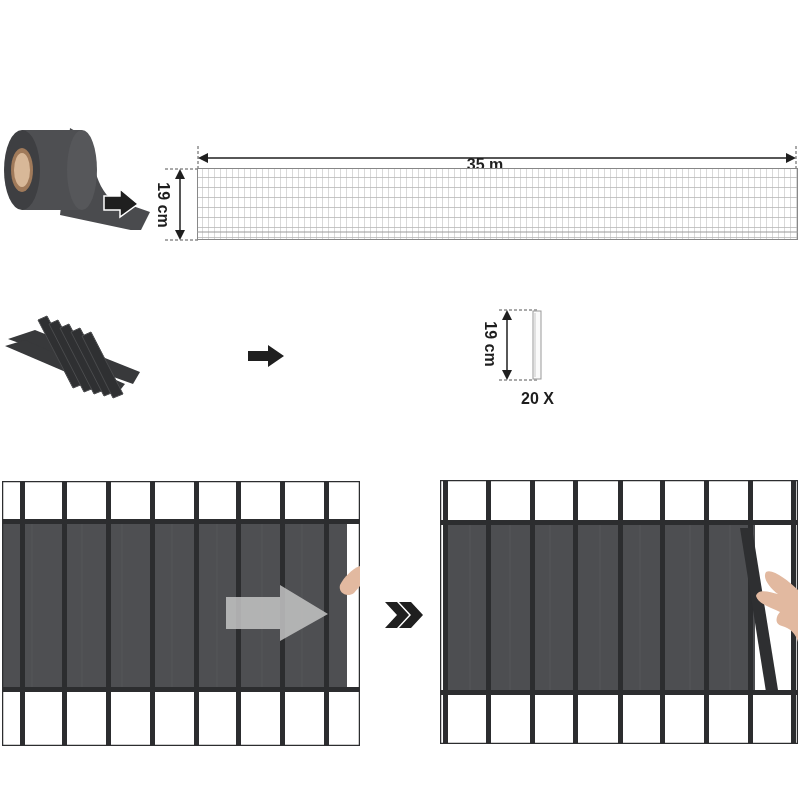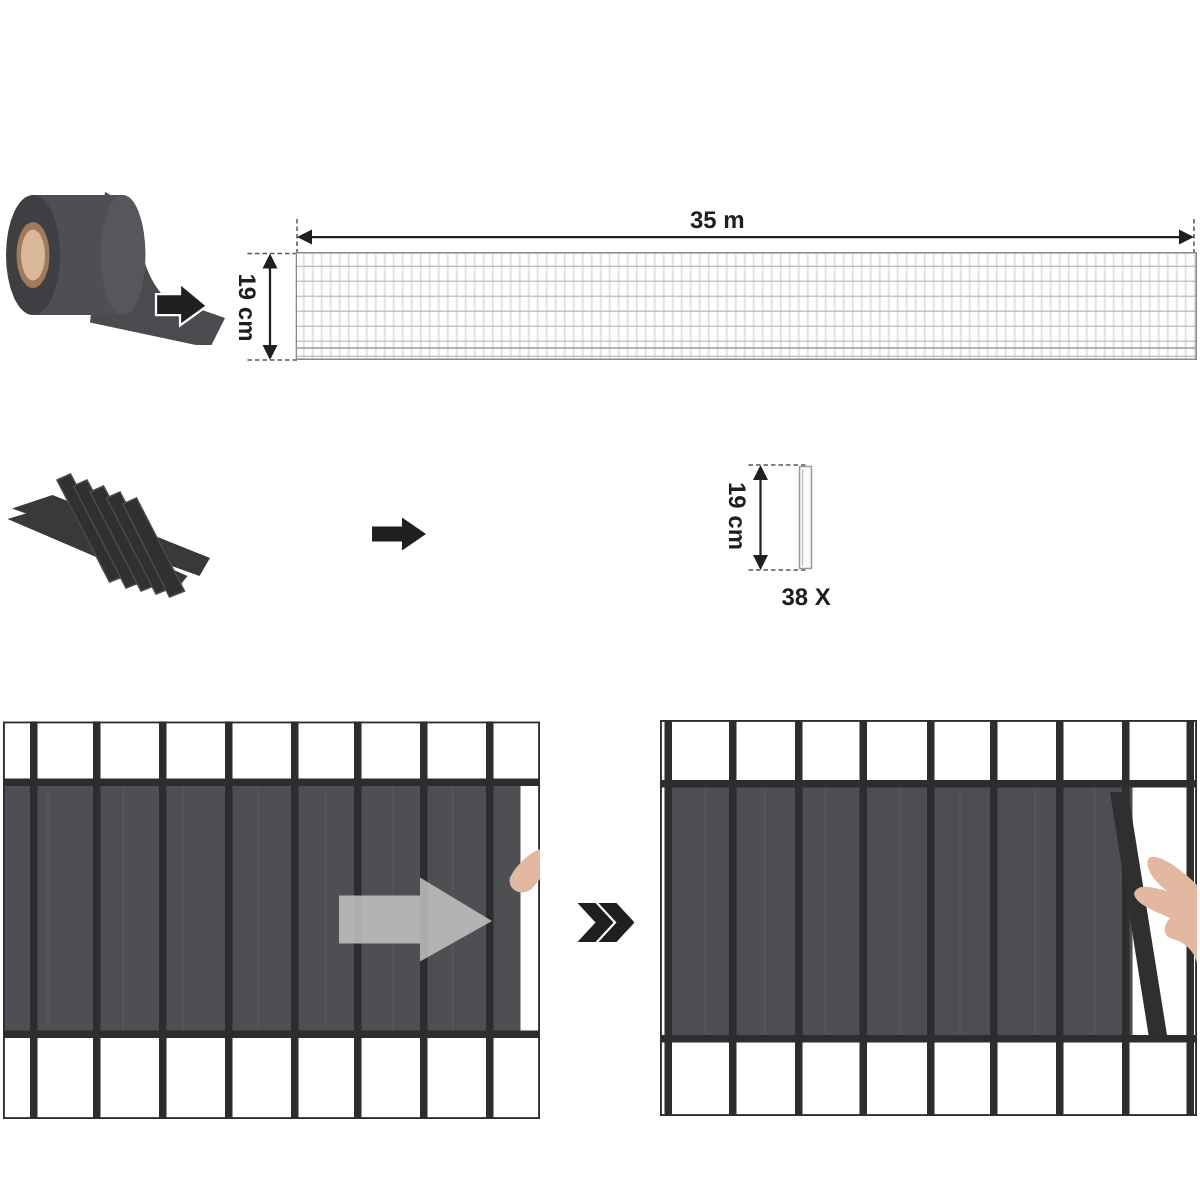--- a/index.html
+++ b/index.html
@@ -42,21 +42,21 @@
 
 <div class="abs" style="left:195px;top:146px;width:605px;height:22px;">
   <svg width="605" height="22" viewBox="0 0 605 22">
     <line x1="3" y1="0" x2="3" y2="22" stroke="#555" stroke-dasharray="3,2" stroke-width="1"></line>
     <line x1="601" y1="0" x2="601" y2="22" stroke="#555" stroke-dasharray="3,2" stroke-width="1"></line>
     <line x1="10" y1="12" x2="594" y2="12" stroke="#1f1f1f" stroke-width="1.5"></line>
     <polygon points="3,12 13,7 13,17" fill="#1f1f1f"></polygon>
     <polygon points="601,12 591,7 591,17" fill="#1f1f1f"></polygon>
   </svg>
 </div>
-<div class="abs label" style="left:460px;top:139px;width:50px;">35 m</div>
+<div class="abs label" style="left:460px;top:156px;width:50px;text-align:center;">35 m</div>
 
 <div class="abs" style="left:197px;top:168px;width:601px;height:72px;">
   <svg width="601" height="72" viewBox="0 0 601 72" preserveAspectRatio="none">
     <defs>
       <pattern id="gridpat" width="6" height="10" patternUnits="userSpaceOnUse">
         <rect width="6" height="10" fill="#ffffff"></rect>
         <line x1="5.5" y1="0" x2="5.5" y2="10" stroke="#cfcfcf" stroke-width="0.8"></line>
         <line x1="0" y1="9.5" x2="6" y2="9.5" stroke="#b8b8b8" stroke-width="0.8"></line>
       </pattern>
     </defs>
@@ -92,21 +92,21 @@
     <line x1="2" y1="3" x2="40" y2="3" stroke="#555" stroke-dasharray="3,2" stroke-width="1"></line>
     <line x1="2" y1="73" x2="40" y2="73" stroke="#555" stroke-dasharray="3,2" stroke-width="1"></line>
     <line x1="10" y1="8" x2="10" y2="68" stroke="#1f1f1f" stroke-width="1.5"></line>
     <polygon points="10,3 5,13 15,13" fill="#1f1f1f"></polygon>
     <polygon points="10,73 5,63 15,63" fill="#1f1f1f"></polygon>
     <rect x="36" y="4" width="8" height="68" fill="#fafafa" stroke="#999" stroke-width="1"></rect>
     <line x1="38" y1="6" x2="38" y2="70" stroke="#bbb" stroke-width="0.8"></line>
   </svg>
 </div>
 <div class="abs label vlabel" style="left:465px;top:335px;width:50px;text-align:center;">19 cm</div>
-<div class="abs label" style="left:521px;top:390px;width:44px;text-align:left;">38 X</div>
+<div class="abs label" style="left:521px;top:390px;width:44px;text-align:left;">20 X</div>
 
 <div class="abs" style="left:2px;top:481px;width:358px;height:265px;">
   <svg width="358" height="265" viewBox="0 0 358 265">
     <rect x="0" y="0" width="358" height="265" fill="#ffffff"></rect>
 
     <rect x="0" y="42" width="345" height="166" fill="#4e4f52"></rect>
     <g stroke="#5b5c5f" stroke-width="1" opacity="0.6">
       <line x1="30" y1="42" x2="30" y2="208"></line>
         <line x1="80" y1="42" x2="80" y2="208"></line>
       <line x1="120" y1="42" x2="120" y2="208"></line>

